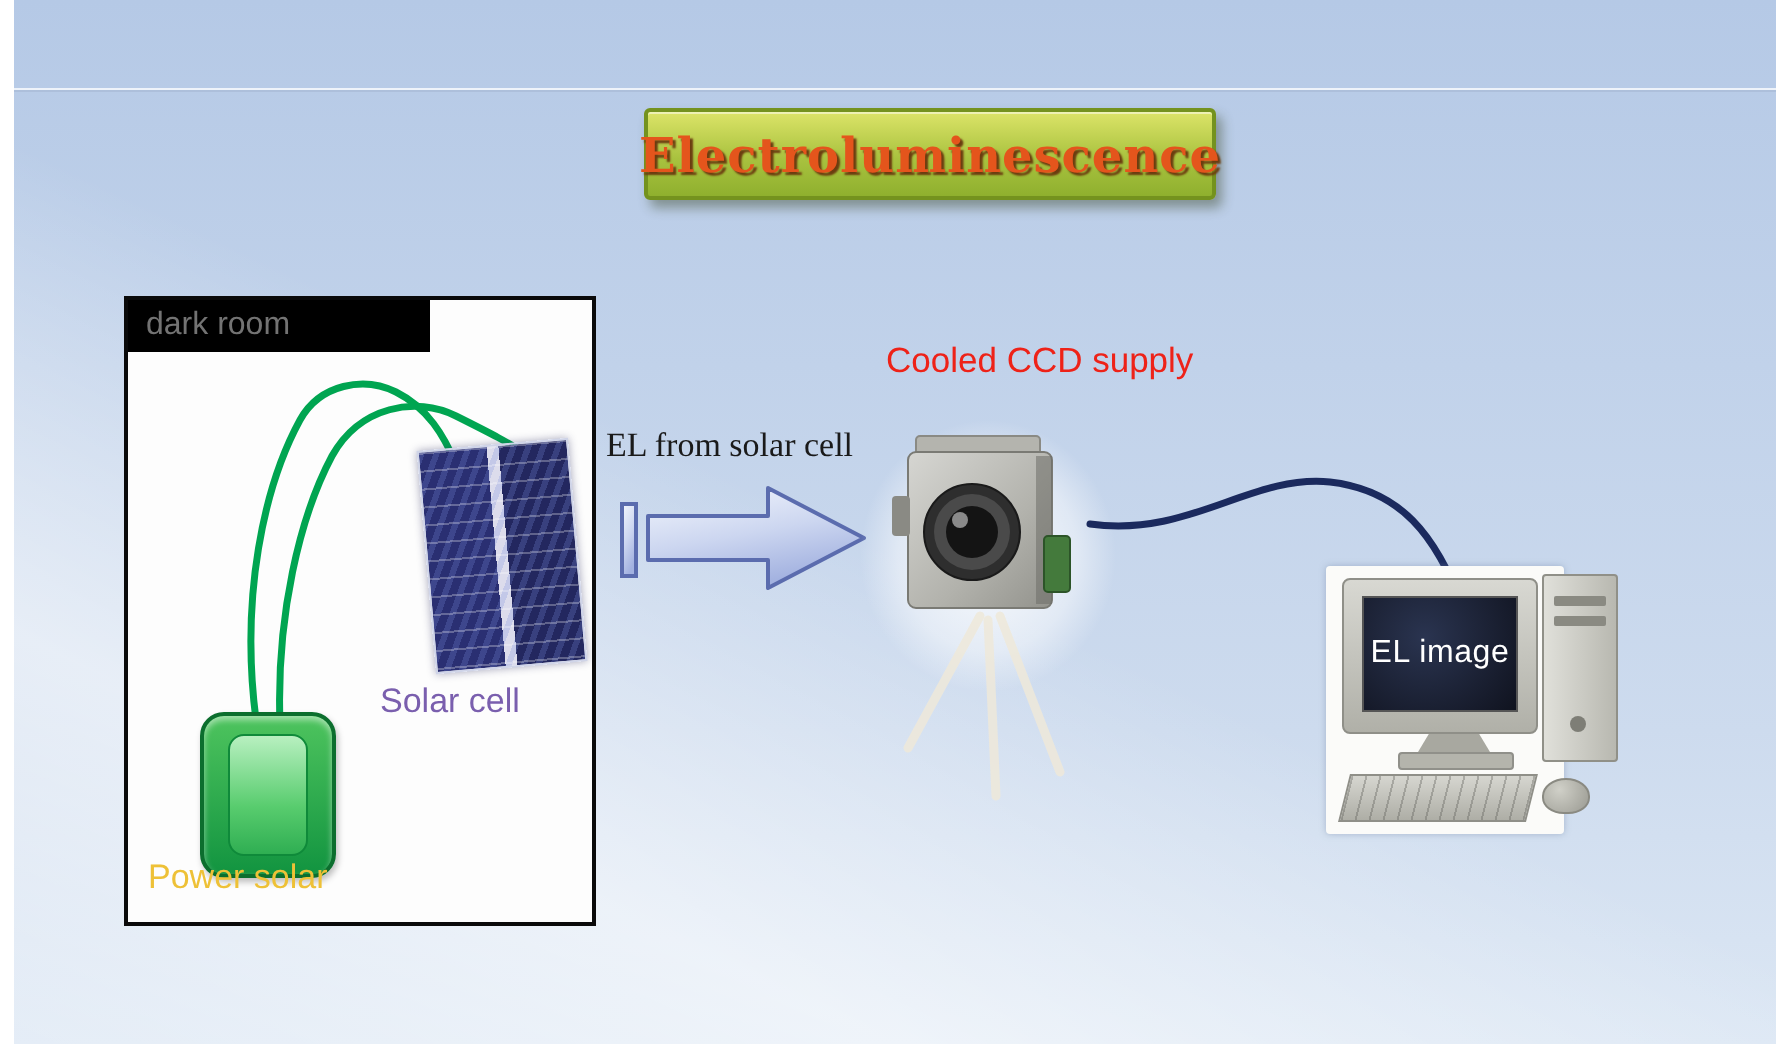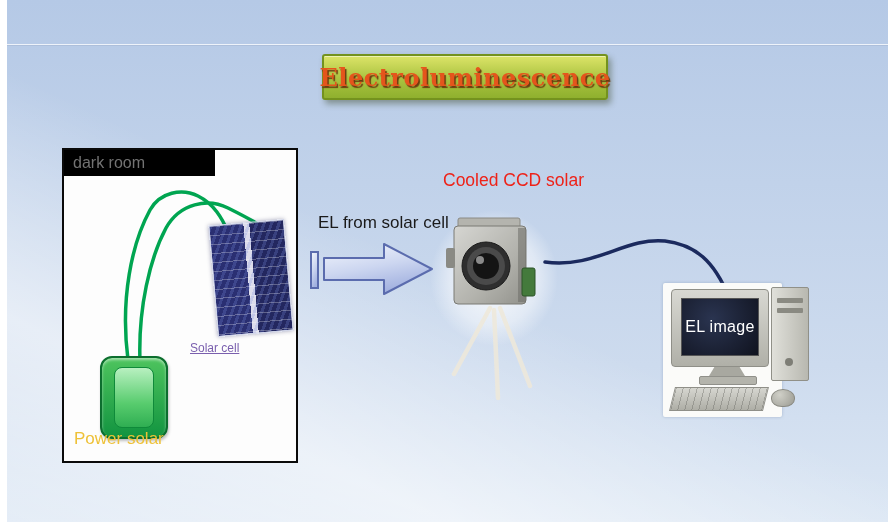--- a/index.html
+++ b/index.html
@@ -41,38 +41,38 @@
   .solar-cell{
     position:absolute;left:213px;top:222px;width:74px;height:110px;
     transform:rotate(-5deg);
     border:1px solid #cfd4e8;
     background:
       repeating-linear-gradient(180deg, rgba(255,255,255,0.28) 0 1px, rgba(255,255,255,0) 1px 9px),
       repeating-linear-gradient(115deg, rgba(120,140,220,0.25) 0 3px, rgba(0,0,0,0) 3px 7px),
       linear-gradient(90deg, #2a2f72 0 46%, #dcdcec 46% 54%, #23275f 54% 100%);
     box-shadow:0 0 4px rgba(40,40,90,.4);
   }
-  .solar-cell-label{position:absolute;left:190px;top:341px;font-size:12px;color:#7a5fae;text-decoration:underline;}
+  .solar-cell-label{position:absolute;left:190px;top:341px;font-size:17px;color:#7a5fae;}
 
   
   .power-supply{
     position:absolute;left:100px;top:356px;width:64px;height:79px;border-radius:12px;
     background:linear-gradient(#4ec45e, #129440);
     border:2px solid #0c6e2e;
     box-shadow:inset 0 2px 3px rgba(255,255,255,.5), 1px 2px 3px rgba(0,0,0,.25);
   }
   .power-supply-inner{
     position:absolute;left:12px;right:12px;top:9px;bottom:9px;border-radius:8px;
     background:linear-gradient(#b8f0c0, #58cc6e 60%, #2fae52);
     border:1px solid #0f8a3a;
   }
   .power-supply-label{position:absolute;left:74px;top:429px;font-size:17px;color:#eec137;}
 
   
-  .el-source-label{position:absolute;left:318px;top:213px;font-size:17px;color:#1a1a1a;}
+  .el-source-label{position:absolute;left:303px;top:213px;font-size:17px;color:#1a1a1a;font-family:Liberation Serif, serif;}
   .ccd-label{position:absolute;left:443px;top:170px;font-size:17.5px;color:#ee2218;}
 
   .abs-svg{position:absolute;}
 
   
   .computer{position:absolute;left:663px;top:283px;width:119px;height:134px;background:#fbfbf9;border-radius:2px;box-shadow:0 0 3px rgba(120,140,170,.5);}
   .monitor{position:absolute;left:8px;top:6px;width:96px;height:76px;background:linear-gradient(#d8d8d2,#b0b0a8);border:1px solid #8f8f88;border-radius:4px;}
   .screen{position:absolute;left:9px;top:8px;width:76px;height:56px;background:radial-gradient(circle at 40% 35%, #2a3450, #10131f);border:1px solid #555;
     display:flex;align-items:center;justify-content:center;}
   .screen-text{color:#ffffff;font-size:16px;white-space:nowrap;letter-spacing:.3px;}
@@ -124,21 +124,21 @@
       <linearGradient id="arrowGrad" x1="0" y1="0" x2="0.4" y2="1">
         <stop offset="0" stop-color="#f4f7fd"></stop>
         <stop offset="0.55" stop-color="#ccd6f0"></stop>
         <stop offset="1" stop-color="#a3b2e0"></stop>
       </linearGradient>
     </defs>
     <rect x="3" y="15" width="7" height="36" fill="url(#arrowGrad)" stroke="#5b6cae" stroke-width="2"></rect>
     <polygon points="16,21 76,21 76,7 124,32 76,57 76,43 16,43" fill="url(#arrowGrad)" stroke="#5b6cae" stroke-width="2" stroke-linejoin="round"></polygon>
   </svg>
 
-  <div class="ccd-label">Cooled CCD solar</div>
+  <div class="ccd-label">Cooled CCD supply</div>
 
   <svg class="abs-svg" style="left:428px;top:208px;" width="135" height="200" viewBox="0 0 135 200">
     <defs>
       <radialGradient id="glowGrad" cx="0.5" cy="0.5" r="0.5">
         <stop offset="0" stop-color="#ffffff" stop-opacity="0.95"></stop>
         <stop offset="0.7" stop-color="#ffffff" stop-opacity="0.45"></stop>
         <stop offset="1" stop-color="#ffffff" stop-opacity="0"></stop>
       </radialGradient>
       <linearGradient id="bodyGrad" x1="0" y1="0" x2="1" y2="1">
         <stop offset="0" stop-color="#d6d6d2"></stop>

